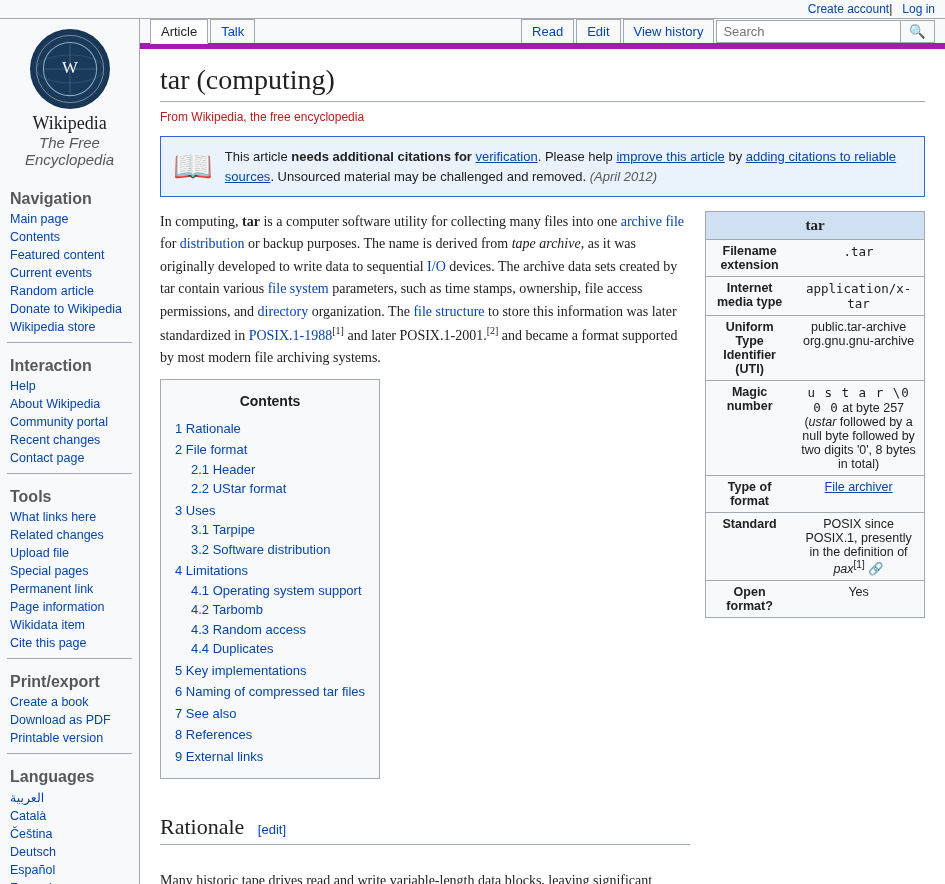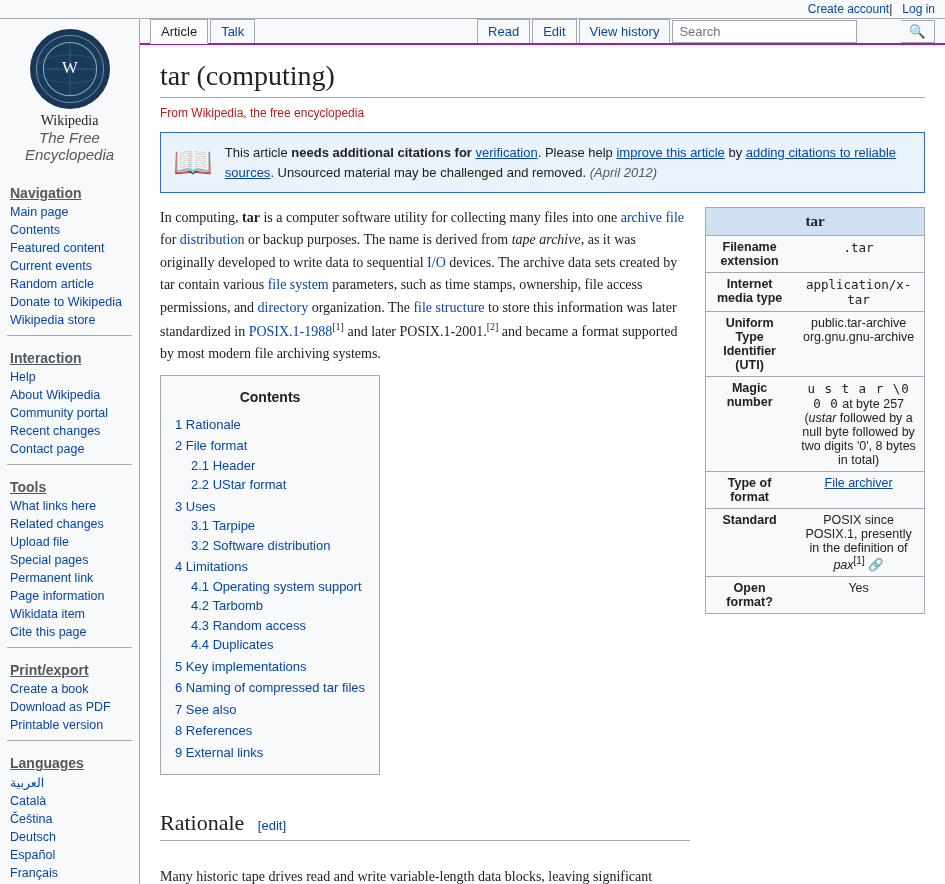--- a/index.html
+++ b/index.html
@@ -10,37 +10,37 @@
     #top-bar a { color: #0645ad; text-decoration: none; margin-left: 10px; }
 
     
     #layout { display: flex; }
     
     
     #sidebar { width: 140px; min-width: 140px; background: #f8f9fa; padding: 10px 5px; border-right: 1px solid #a2a9b1; min-height: 884px; }
     #logo-area { text-align: center; padding-bottom: 8px; }
     #logo-circle { width: 80px; height: 80px; border-radius: 50%; background: radial-gradient(circle, #4a6fa5 0%, #1a3a5c 60%, #0d2137 100%); margin: 0 auto 4px; display: flex; align-items: center; justify-content: center; overflow: hidden; }
     #logo-circle svg { width: 70px; height: 70px; }
-    .logo-title { font-family: 'Linux Libertine', 'Georgia', serif; font-size: 14px; color: #202122; font-weight: normal; }
+    .logo-title { font-family: 'Linux Libertine', 'Georgia', serif; font-size: 18px; color: #202122; font-weight: normal; }
     .logo-subtitle { font-size: 15px; color: #54595d; font-family: sans-serif; font-style: italic; }
     
     .sidebar-section { margin-top: 12px; }
-    .sidebar-section-label { font-size: 14px; font-weight: bold; color: #54595d; font-family: sans-serif; padding: 2px 5px; text-decoration: underline; }
+    .sidebar-section-label { font-size: 16px; font-weight: bold; color: #54595d; font-family: sans-serif; padding: 2px 5px; }
     .sidebar-item { display: block; color: #0645ad; text-decoration: none; font-size: 12.5px; font-family: sans-serif; padding: 2px 5px; }
     .sidebar-divider { border: none; border-top: 1px solid #a2a9b1; margin: 6px 2px; }
     
     
     #main { flex: 1; display: flex; flex-direction: column; }
     
     
-    #tab-bar { background: #f8f9fa; border-bottom: 2px solid #a21caf; display: flex; align-items: flex-end; padding: 0 10px; font-family: sans-serif; }
+    #tab-bar { background: #f8f9fa; border-bottom: 6px solid #a21caf; display: flex; align-items: flex-end; padding: 0 10px; font-family: sans-serif; }
     .tab-group { display: flex; }
     .tab { padding: 4px 10px; font-size: 13px; color: #0645ad; text-decoration: none; border: 1px solid #a2a9b1; border-bottom: none; background: #f8f9fa; margin-right: 2px; cursor: pointer; }
     .tab.active { background: #fff; color: #202122; border-bottom: 1px solid #fff; margin-bottom: -1px; }
-    #search-area { margin-left: auto; display: flex; align-items: flex-end; gap: 44px; }
+    #search-area { margin-left: auto; display: flex; align-items: flex-end; }
     #search-input { border: 1px solid #a2a9b1; padding: 3px 6px; font-size: 13px; width: 185px; background: #fff; font-family: sans-serif; }
     #search-button { background: #f8f9fa; border: 1px solid #a2a9b1; border-left: none; padding: 3px 8px; cursor: pointer; }
     
     
     #content { padding: 15px 20px; background: #fff; flex: 1; }
     h1.page-title { font-family: 'Linux Libertine', 'Georgia', serif; font-size: 28px; font-weight: normal; border-bottom: 1px solid #a2a9b1; padding-bottom: 5px; margin-bottom: 8px; color: #202122; }
     .from-wikipedia { color: #b91c1c; font-size: 12px; font-family: sans-serif; margin-bottom: 12px; }
     
     
     .notice-box { background: #eaf3fb; border: 1px solid #36c; padding: 10px 12px; margin-bottom: 14px; display: flex; align-items: flex-start; font-size: 13px; font-family: sans-serif; }

